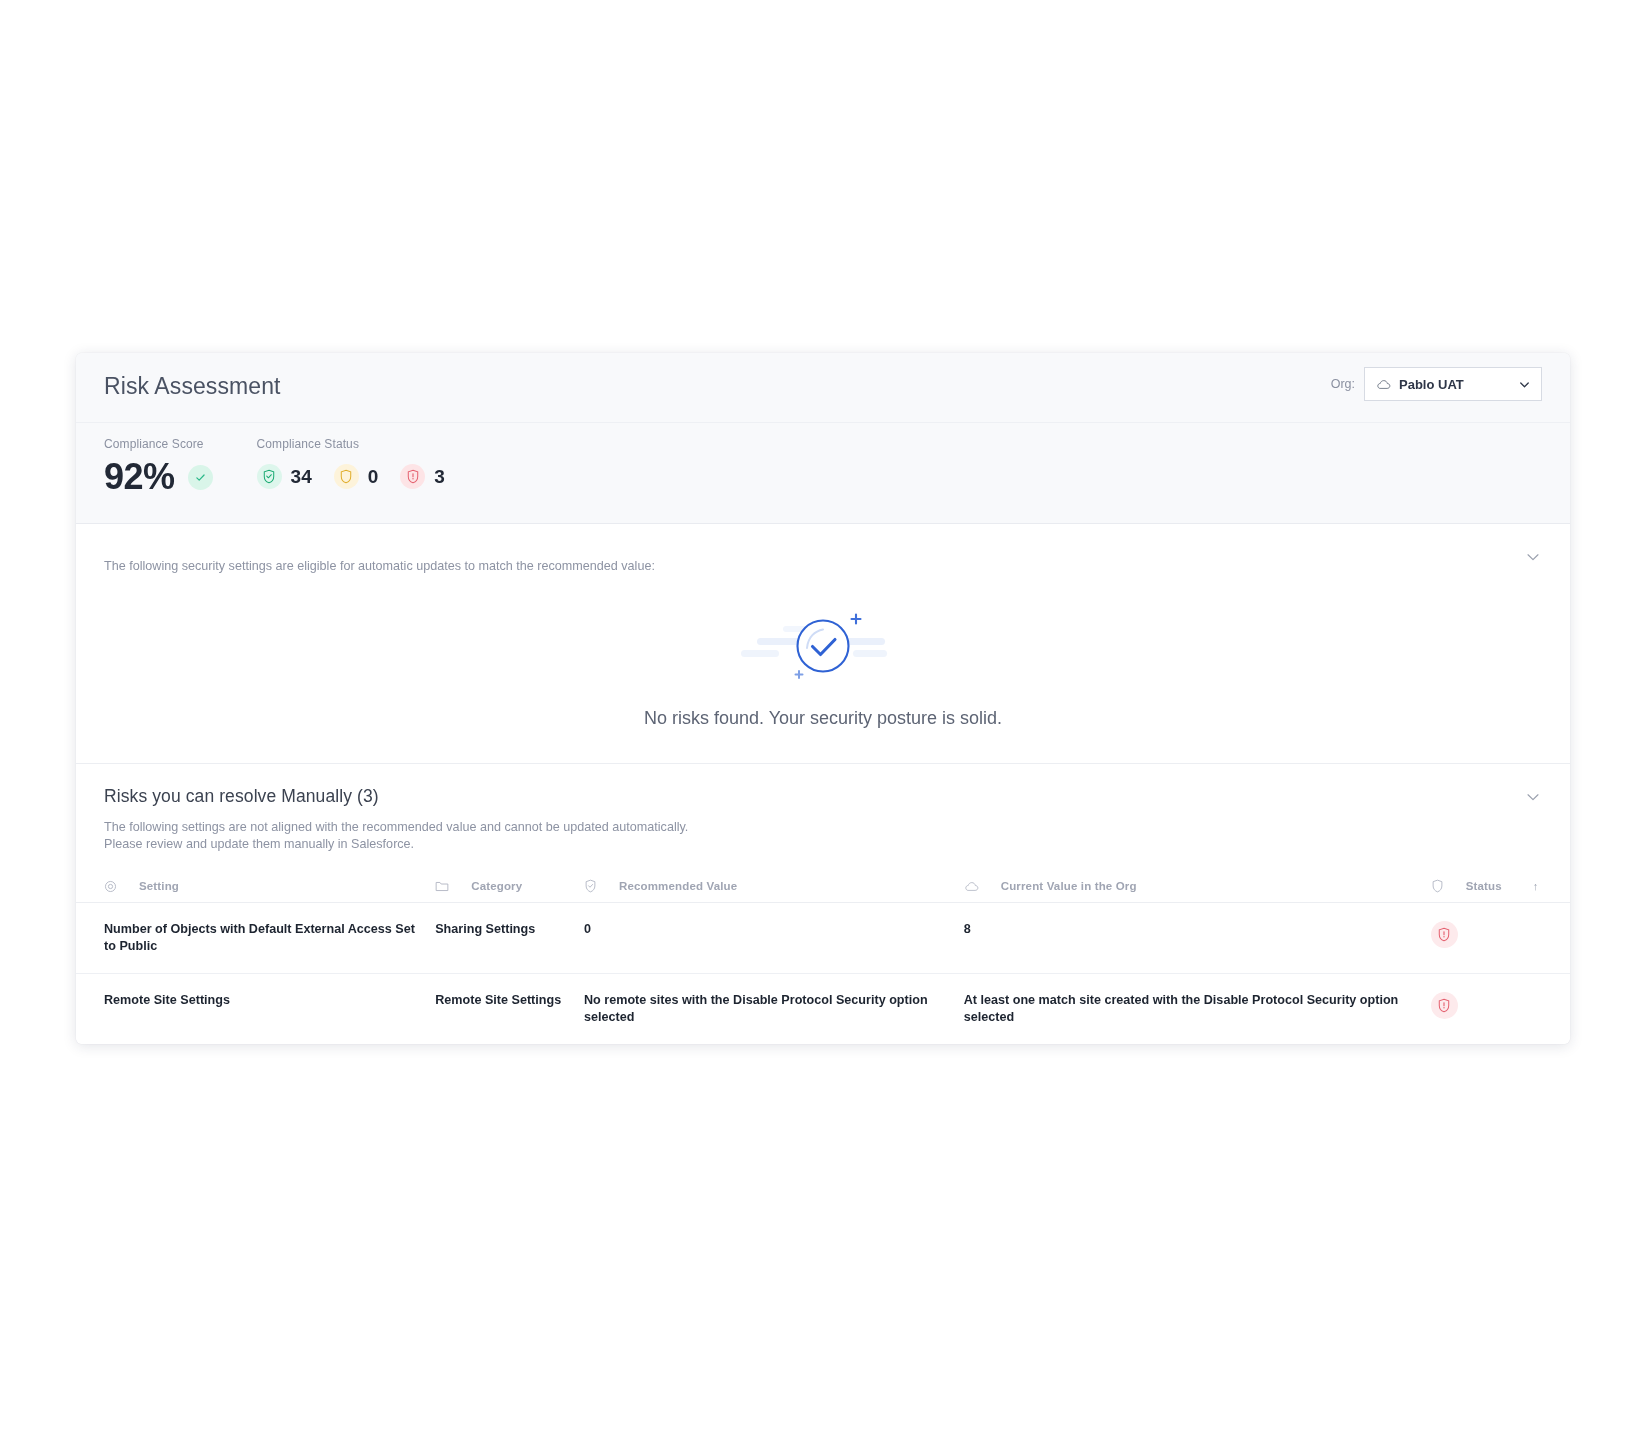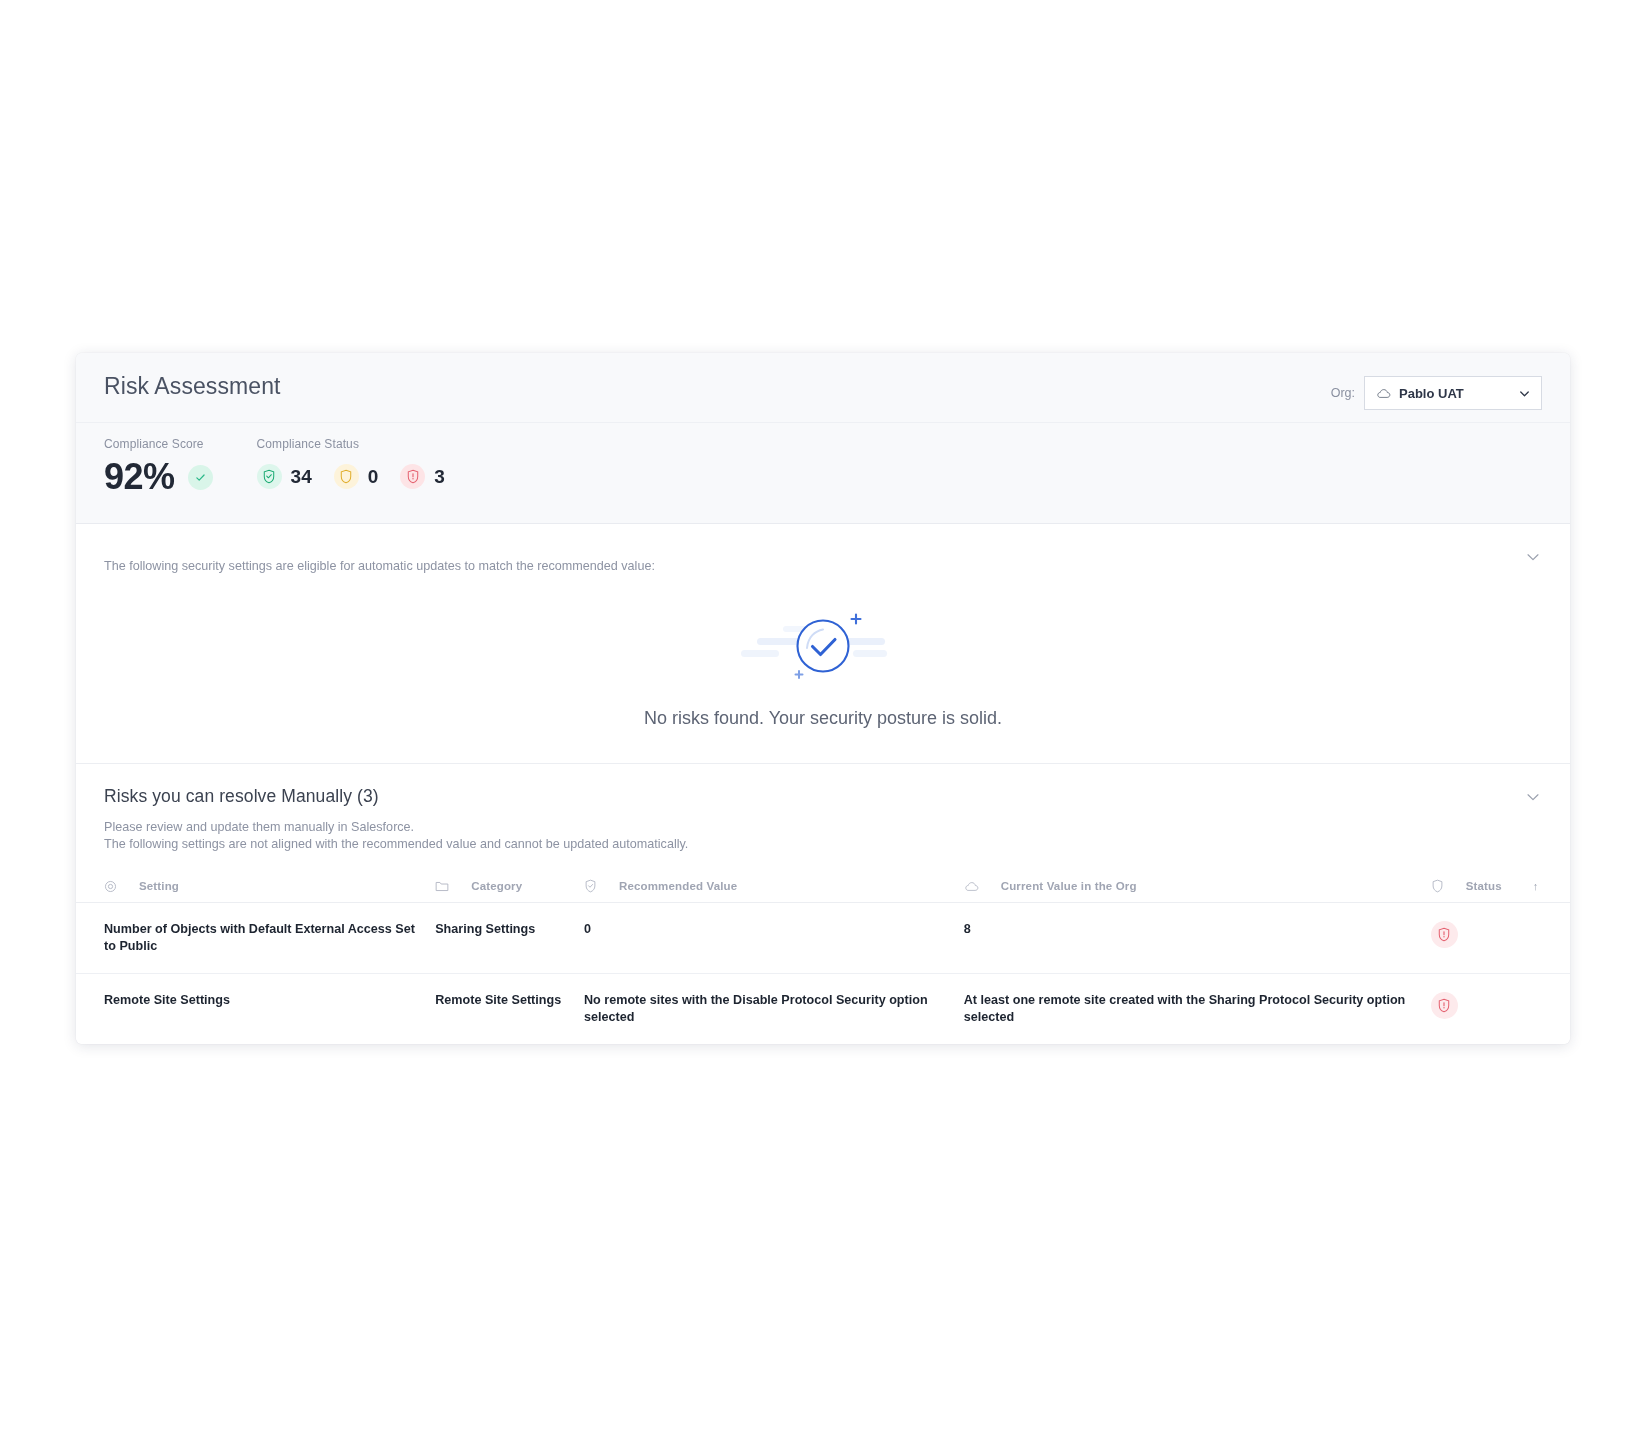--- a/index.html
+++ b/index.html
@@ -32,21 +32,21 @@
     position: relative;
   }
   .hdr-title {
     font-size: 23px;
     font-weight: 400;
     color: #4a5263;
     letter-spacing: .1px;
   }
   .org-wrap {
     position: absolute;
-    right: 28px; top: 23px;
+    right: 28px; top: 14px;
     display: flex; align-items: center; gap: 9px; margin-left: 44px;
   }
   .org-label { font-size: 12.5px; color: #8a90a0; }
   .org-select {
     width: 178px; height: 34px;
     background: #ffffff;
     border: 1px solid #d7dbe3;
     border-radius: 0;
     display: flex; align-items: center;
     padding: 0 9px 0 11px;
@@ -254,22 +254,22 @@
           <path d="M76 71v7M72.5 74.5h7" stroke="#7fa0e6" stroke-width="2" stroke-linecap="round"></path>
         </svg>
         <div class="empty-text">No risks found. Your security posture is solid.</div>
       </div>
     </div>
 
     <div class="section">
       <div class="sec-head">
         <div class="sec-title">Risks you can resolve Manually (3)</div>
         <div class="sec-sub">
+          <div>The following settings are not aligned with the recommended value and cannot be updated automatically.</div>
           <div>Please review and update them manually in Salesforce.</div>
-          <div>The following settings are not aligned with the recommended value and cannot be updated automatically.</div>
         </div>
         <svg class="sec-chev" viewBox="0 0 20 20">
           <path d="M4.5 7.5L10 13l5.5-5.5" fill="none" stroke="#9aa0ae" stroke-width="1.3" stroke-linecap="round" stroke-linejoin="round"></path>
         </svg>
       </div>
 
       <table class="tbl">
         <thead>
           <tr>
             <th class="col-setting">
@@ -330,21 +330,21 @@
                   <path d="M8 5.3v3.5" fill="none" stroke="#e4606f" stroke-width="1.3" stroke-linecap="round"></path>
                   <circle cx="8" cy="11" r=".8" fill="#e4606f"></circle>
                 </svg>
               </span>
             </td>
           </tr>
           <tr>
             <td class="col-setting">Remote Site Settings</td>
             <td class="col-category">Remote Site Settings</td>
             <td class="col-rec">No remote sites with the Disable Protocol Security option selected</td>
-            <td class="col-cur">At least one remote site created with the Sharing Protocol Security option selected</td>
+            <td class="col-cur">At least one match site created with the Disable Protocol Security option selected</td>
             <td class="col-status status-cell">
               <span class="risk-pill">
                 <svg width="14" height="15" viewBox="0 0 16 17">
                   <path d="M8 1.3l5.4 1.9v5.3c0 3.5-2.4 6.2-5.4 7.2-3-1-5.4-3.7-5.4-7.2V3.2z" fill="none" stroke="#e4606f" stroke-width="1.15"></path>
                   <path d="M8 5.3v3.5" fill="none" stroke="#e4606f" stroke-width="1.3" stroke-linecap="round"></path>
                   <circle cx="8" cy="11" r=".8" fill="#e4606f"></circle>
                 </svg>
               </span>
             </td>
           </tr>

